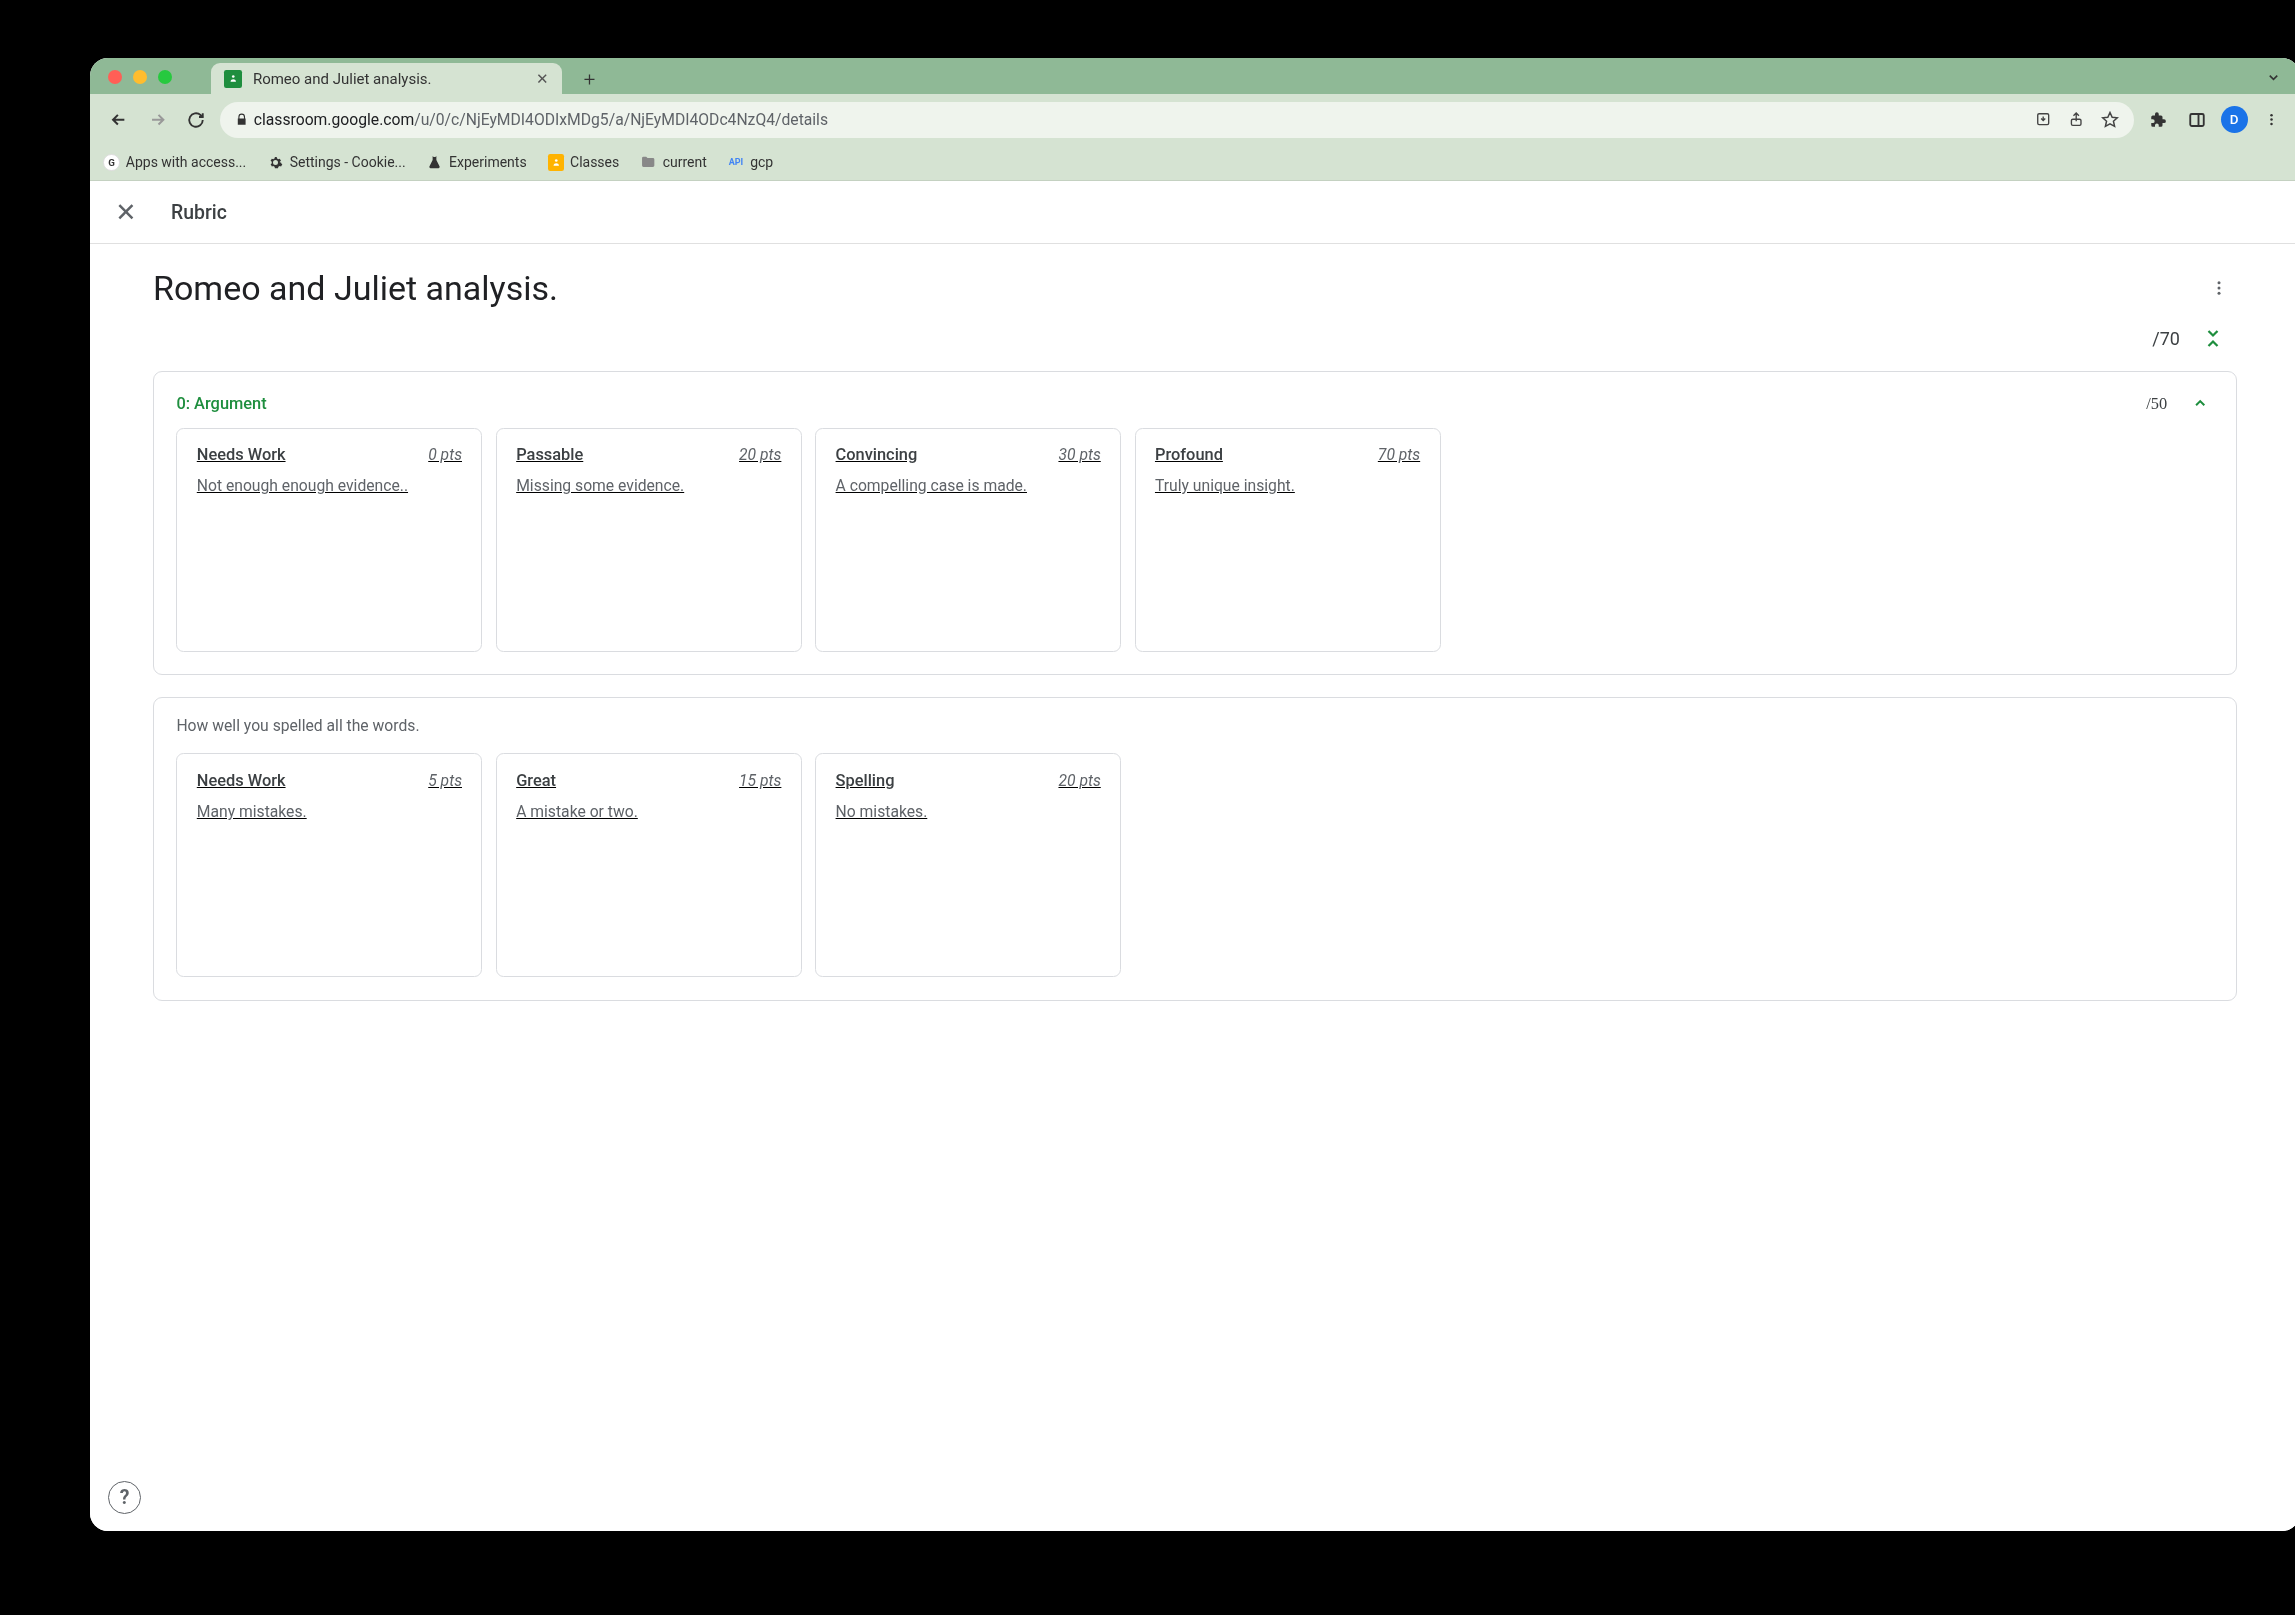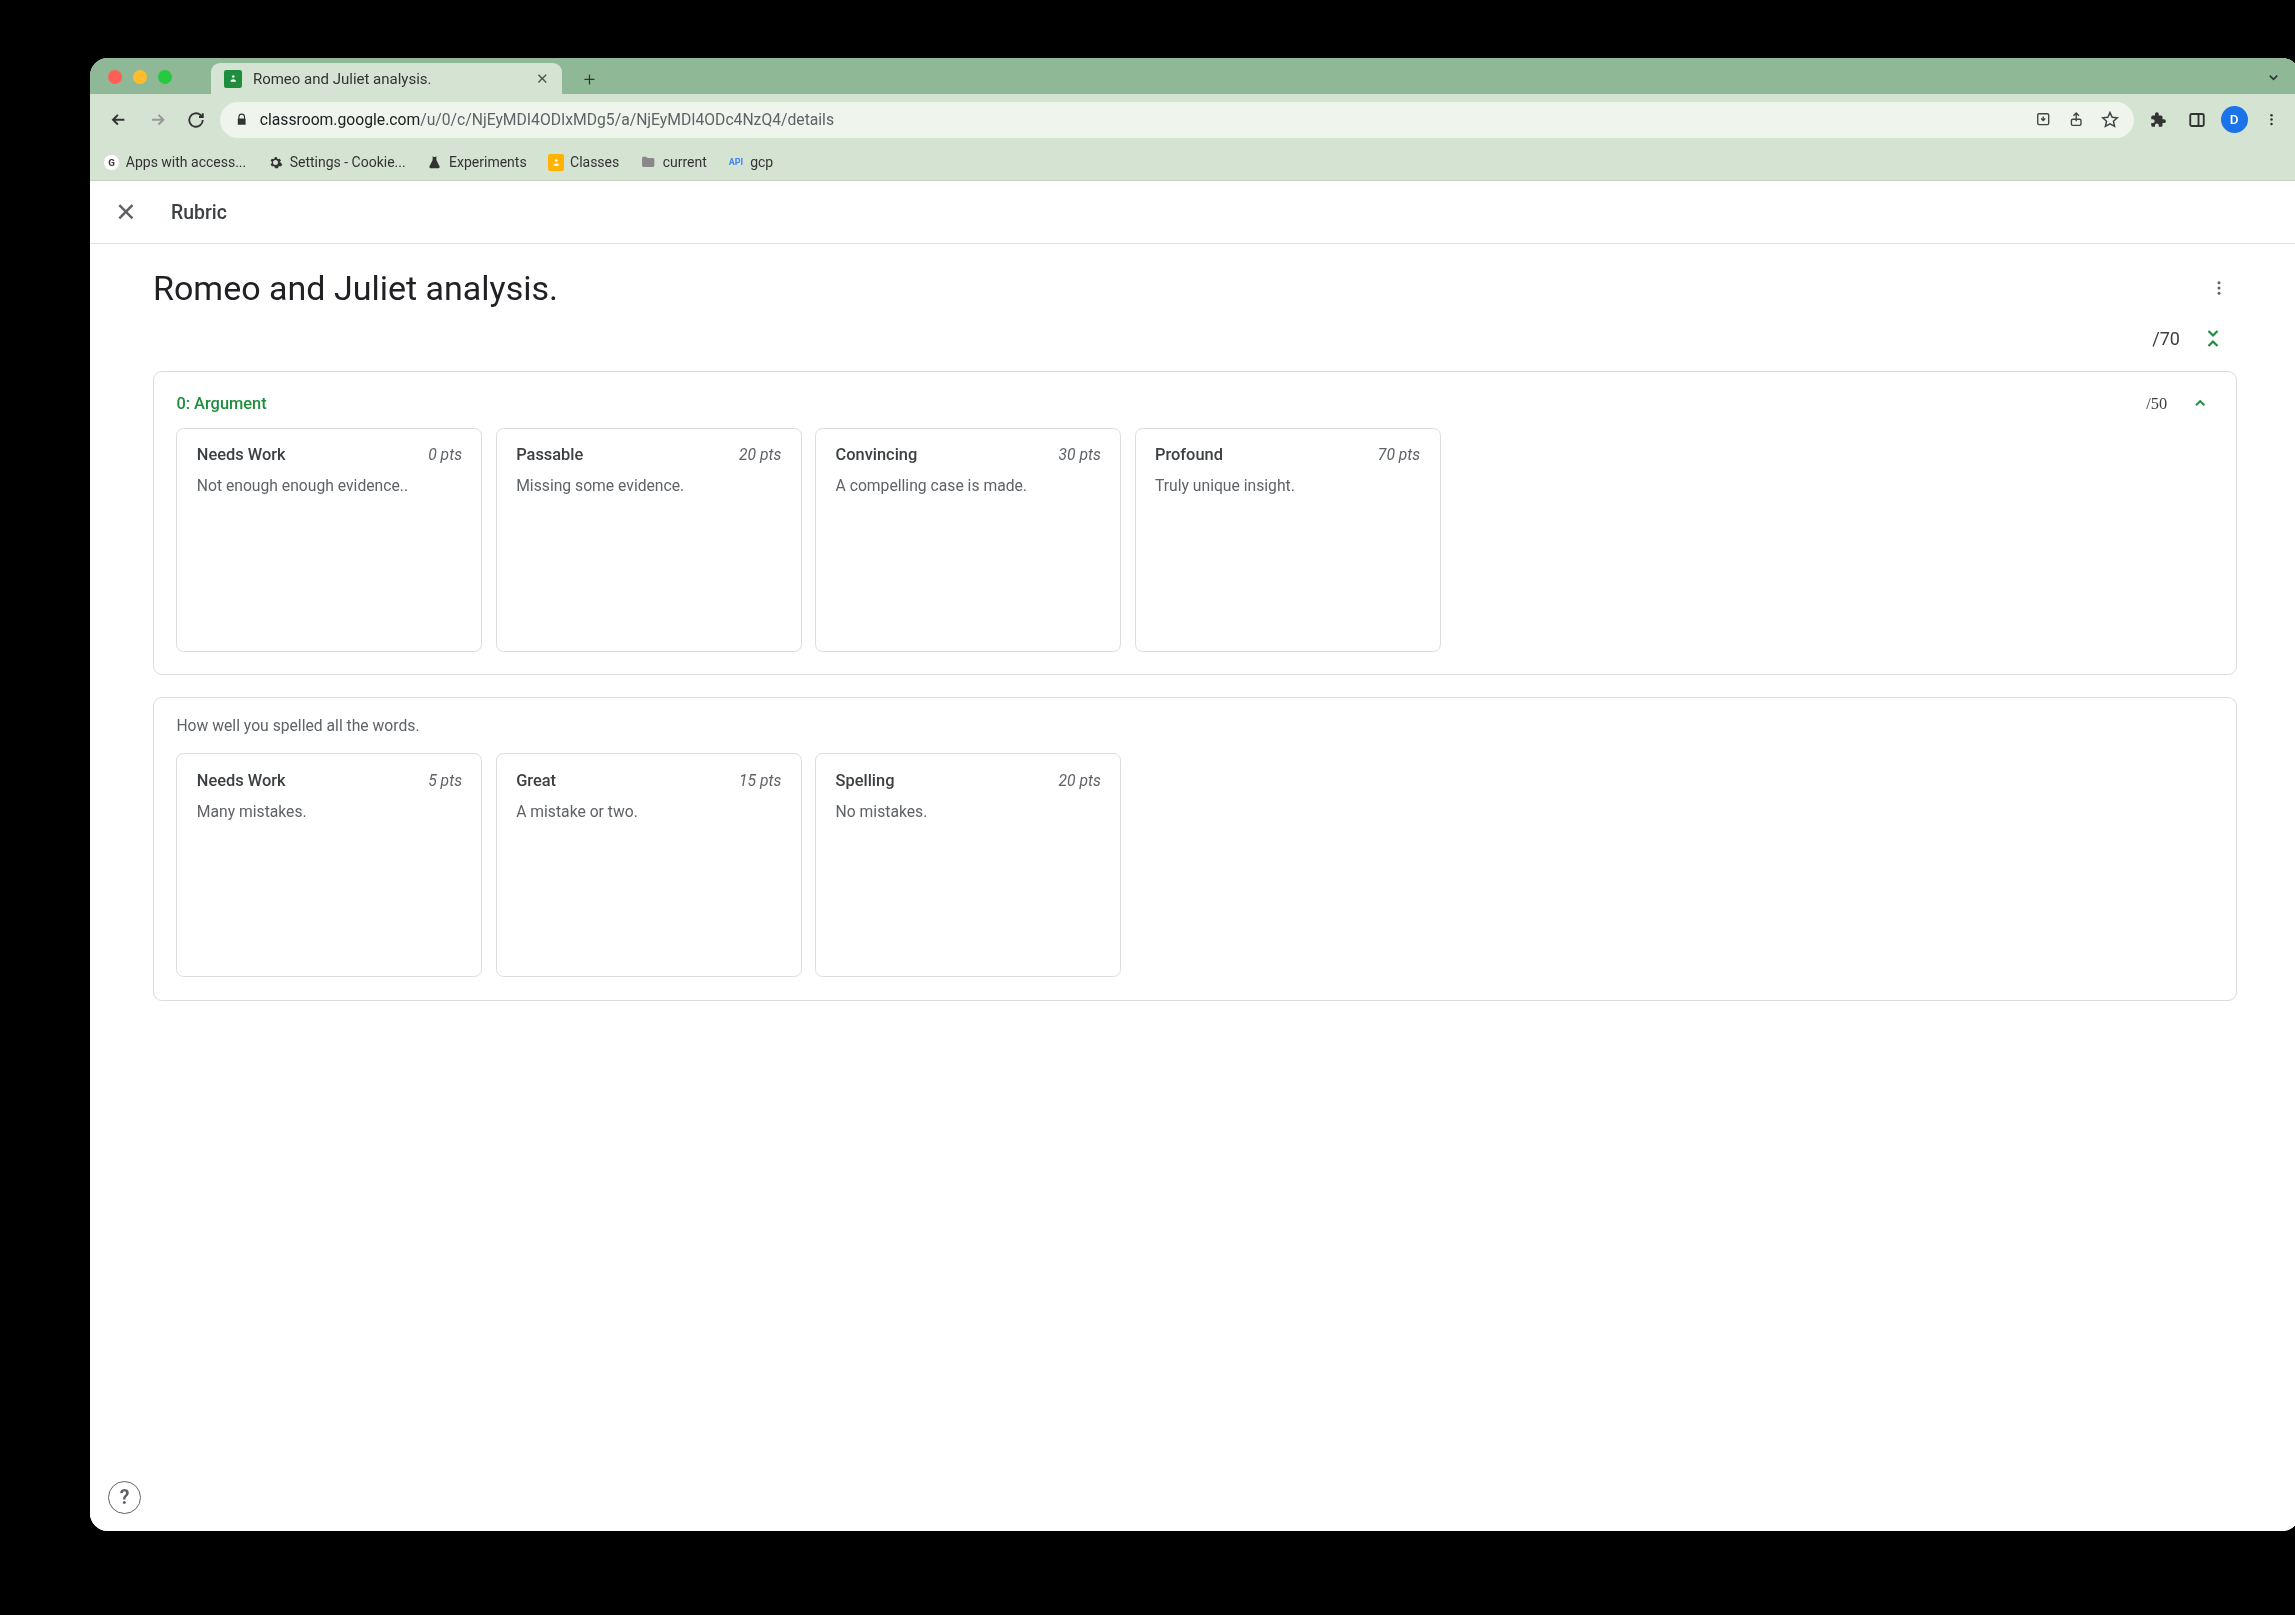--- a/index.html
+++ b/index.html
@@ -103,21 +103,21 @@
     }
     .nav-btn.disabled { color: #999; }
     .addr-bar {
       flex:1;
       background: #eff4ed;
       height: 36px;
       border-radius: 18px;
       display:flex;
       align-items:center;
       padding: 0 15px;
-      gap: 11px;
+      gap: 5px;
       color: #555;
       font-size: 15.7px;
     }
     .addr-lock { color: #333; }
     .addr-url .domain { color: #202124; }
     .addr-url .path { color: #5f6368; }
     .addr-right { margin-left: auto; display:flex; gap: 16.4px; align-items:center; color:#444; }
     .tool-icon { width: 30px; height:30px; display:flex; align-items:center; justify-content:center; cursor:pointer; color:#333; }
     .avatar {
       width: 27px; height: 27px; border-radius: 50%;
@@ -243,20 +243,21 @@
       display:flex; align-items:center; justify-content:center;
     }
     .crit-desc {
       font-size: 15.7px;
       color: #5f6368;
       margin-bottom: 18px;
     }
     .levels {
       display:flex;
       gap: 13.4px;
+      text-decoration: underline;
     }
     .level {
       width: 306px;
       height: 224px;
       border: 0.7px solid #dadce0;
       border-radius: 7.5px;
       padding: 16.4px 19.4px;
       cursor: pointer;
     }
     .level-head {

